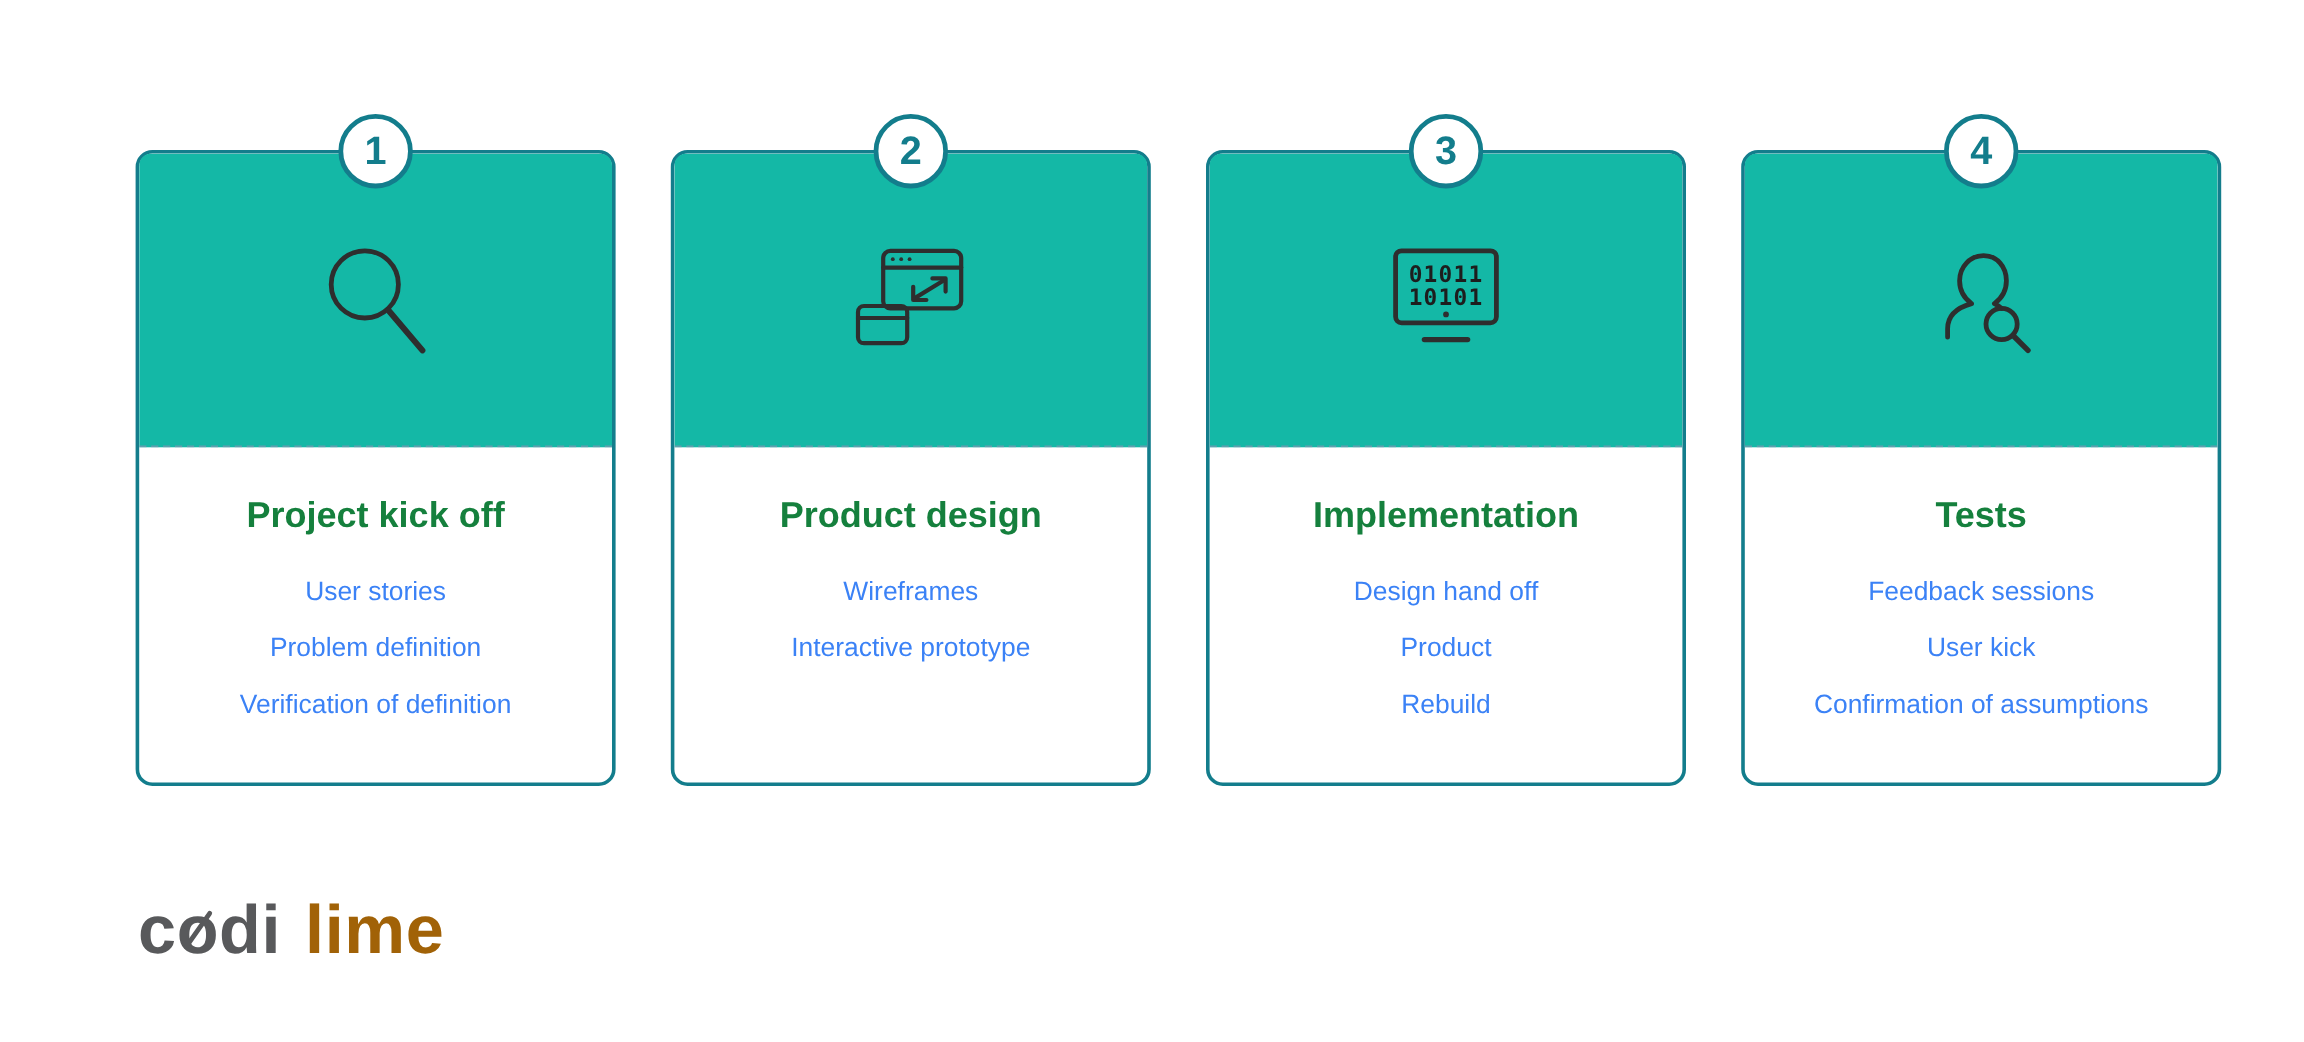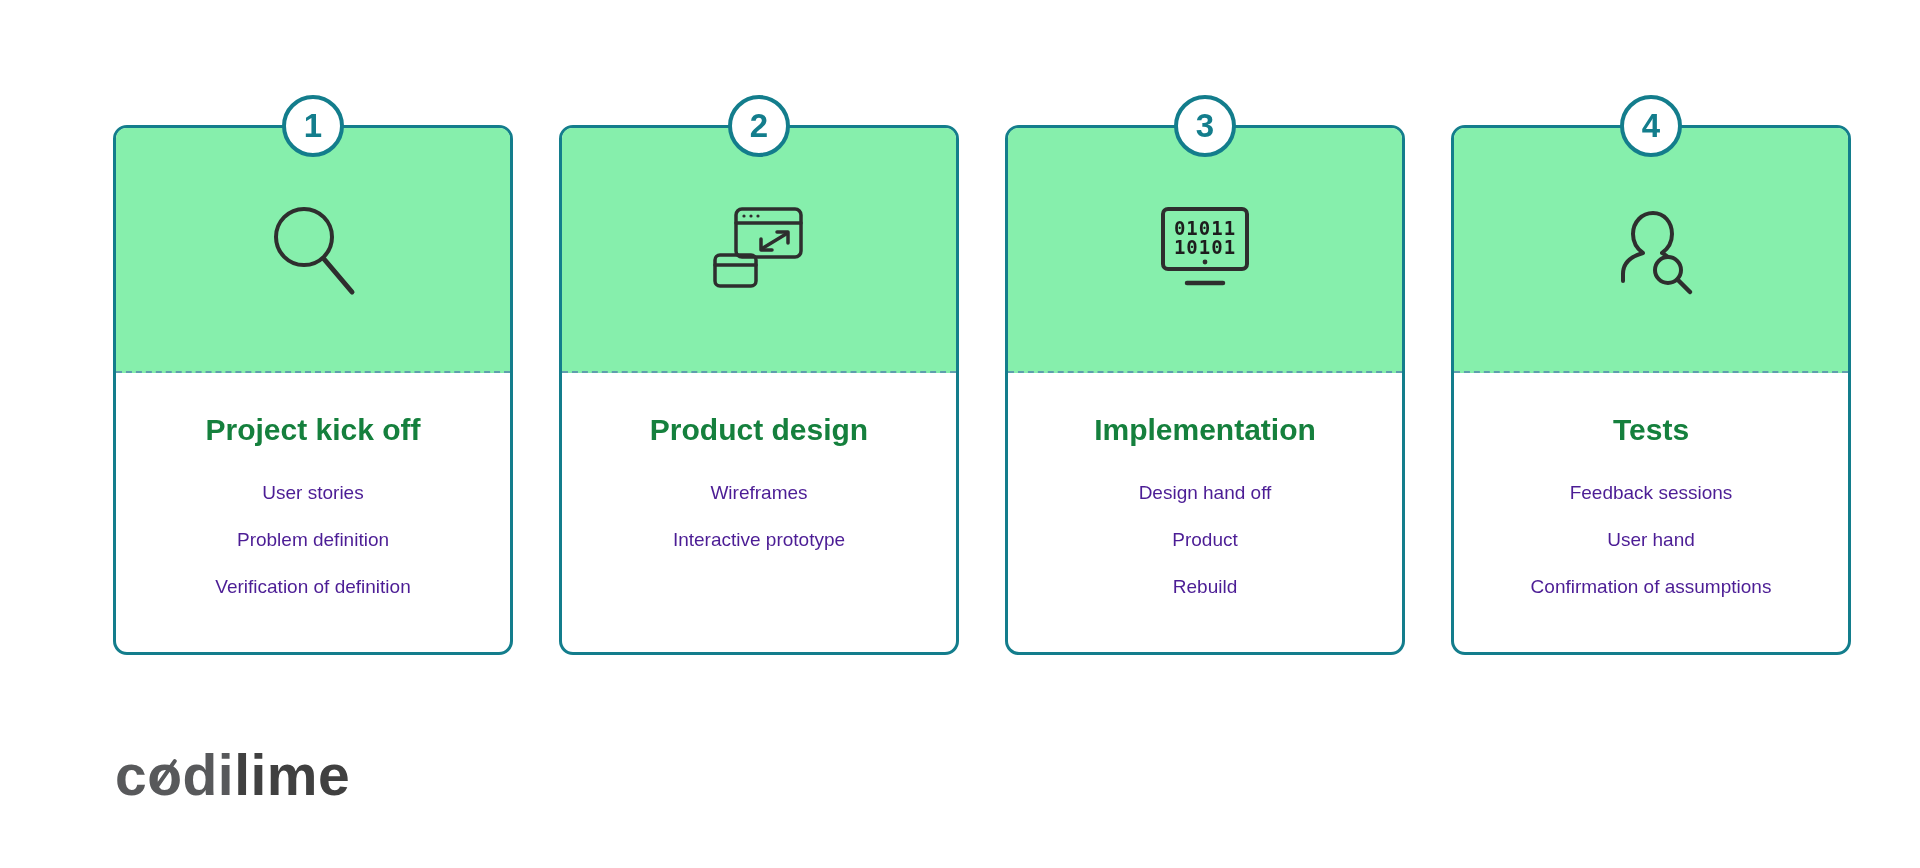--- a/index.html
+++ b/index.html
@@ -18,21 +18,21 @@
     position: relative;
     width: 400px;
     height: 530px;
     background: #ffffff;
     border: 3px solid #137d8c;
     border-radius: 14px;
   }
 
   .card-top {
     height: 245px;
-    background: #86efac;
+    background: #14b8a6;
     border-radius: 10px 10px 0 0;
     border-bottom: 2px dashed #5f9fae;
     display: flex;
     align-items: center;
     justify-content: center;
   }
 
   .badge {
     position: absolute;
     top: -33px;
@@ -56,36 +56,36 @@
 
   .card-body { text-align: center; }
   .card-body h2 {
     margin: 40px 18px 22px;
     font-size: 30px;
     font-weight: bold;
     color: #15803d;
   }
   .items { padding: 0 10px; }
   .item {
-    font-size: 19px;
+    font-size: 22px;
     line-height: 47px;
-    color: #4c1d95;
+    color: #3b82f6;
   }
 
   .logo {
     position: absolute;
     left: 115px;
     top: 747px;
     font-size: 57px;
     line-height: 1;
     font-weight: 600;
     letter-spacing: 0.5px;
   }
   .logo-dark { color: #58595b; }
-  .logo-green { color: #404040; }
+  .logo-green { color: #a16207; margin-left: 20px; }
   .logo-slash {
     position: absolute;
     left: 31px;
     top: 26px;
     width: 38px;
     height: 4px;
     border-radius: 2px;
     background: #58595b;
     transform: rotate(-55deg);
   }
@@ -175,21 +175,21 @@
       <svg width="100" height="98" viewBox="0 0 100 98" fill="none" stroke="#2e2e2e" stroke-width="4" stroke-linecap="round" stroke-linejoin="round">
         <path d="M22,80 L22,73 C22,61 31,55 42,52 C35,47 32,40 32,33 C32,21 41,12 52,12 C63,12 71,21 71,33 C71,40 68,47 61,52 C63,53 65,54 67,56"></path>
         <circle cx="67" cy="69" r="13"></circle>
         <line x1="77" y1="79" x2="89" y2="91" stroke-width="4.5"></line>
       </svg>
     </div>
     <div class="card-body">
       <h2>Tests</h2>
       <div class="items">
         <div class="item">Feedback sessions</div>
-        <div class="item">User hand</div>
+        <div class="item">User kick</div>
         <div class="item">Confirmation of assumptions</div>
       </div>
     </div>
   </div>
 
 </div>
 
 <div class="logo">
   <span class="logo-dark">codi</span><span class="logo-green">lime</span>
   <span class="logo-slash"></span>

